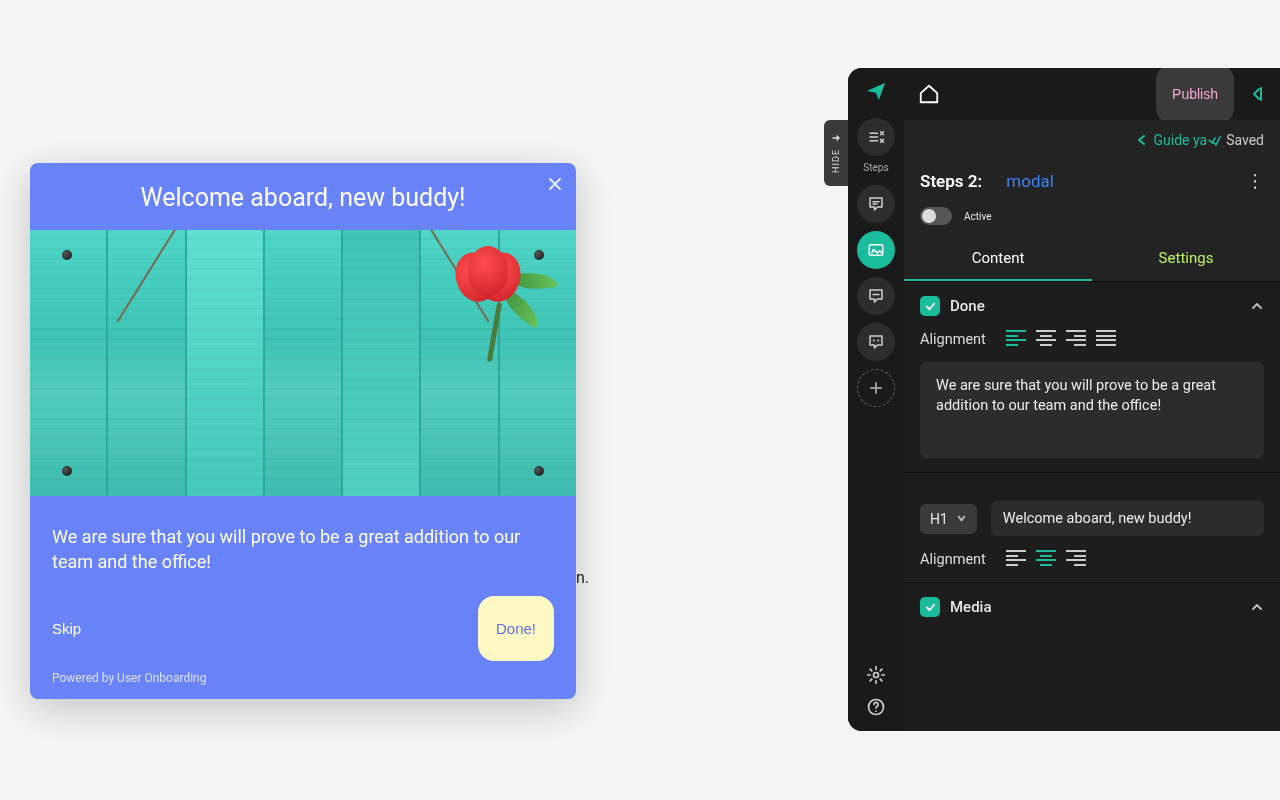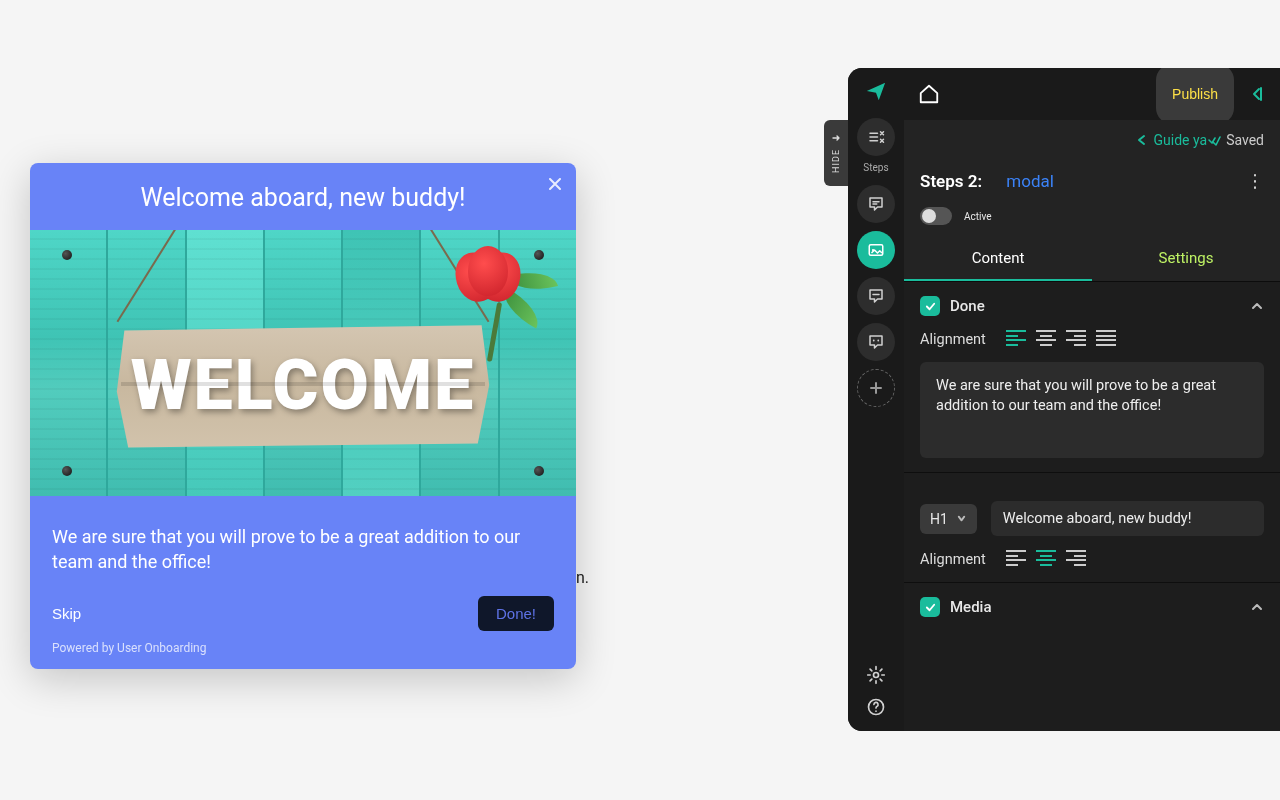--- a/index.html
+++ b/index.html
@@ -159,25 +159,25 @@
   padding: 14px 22px 6px;
 }
 .skip-btn {
   color: #fff;
   font-size: 15px;
   background: transparent;
   border: none;
   cursor: pointer;
 }
 .done-btn {
-  background: #0f172a;
+  background: #fef9c3;
   color: #5e72e6;
   border: none;
-  padding: 9px 18px;
-  border-radius: 6px;
+  padding: 24px 18px;
+  border-radius: 16px;
   font-size: 15px;
   cursor: pointer;
 }
 .powered {
   color: rgba(255,255,255,0.75);
   font-size: 12px;
   padding: 4px 22px 14px;
 }
 .behind-text {
   position: absolute;
@@ -277,21 +277,21 @@
   display: flex;
   align-items: center;
   padding: 0 14px;
   gap: 14px;
 }
 .send-icon { color: #1abc9c; }
 .home-icon { color: #fff; cursor: pointer; }
 .topbar-spacer { flex: 1; }
 .publish-btn {
   background: #3a3a3a;
-  color: #fde047;
+  color: #f9a8d4;
   border: none;
   padding: 22px 16px;
   border-radius: 16px;
   font-size: 14px;
   cursor: pointer;
 }
 .collapse-icon { color: #1abc9c; cursor: pointer; font-size: 16px; }
 
 .subhead {
   background: #232323;
@@ -467,23 +467,20 @@
         <div class="plank"></div>
         <div class="plank"></div>
         <div class="plank"></div>
     </div>
     <div class="nail nail1"></div>
       <div class="nail nail2"></div>
     <div class="nail nail3"></div>
       <div class="nail nail4"></div>
     <div class="rope rope1"></div>
       <div class="rope rope2"></div>
-    <div class="sign">
-        <div class="sign-text">WELCOME</div>
-      </div>
     <div class="rose">
       <div class="stem"></div>
       <div class="leaf leaf1"></div>
         <div class="leaf leaf2"></div>
       <div class="petal petal1"></div>
         <div class="petal petal2"></div>
         <div class="petal petal3"></div>
     </div>
   </div>
   <div class="modal-body">We are sure that you will prove to be a great addition to our team and the office!</div>

